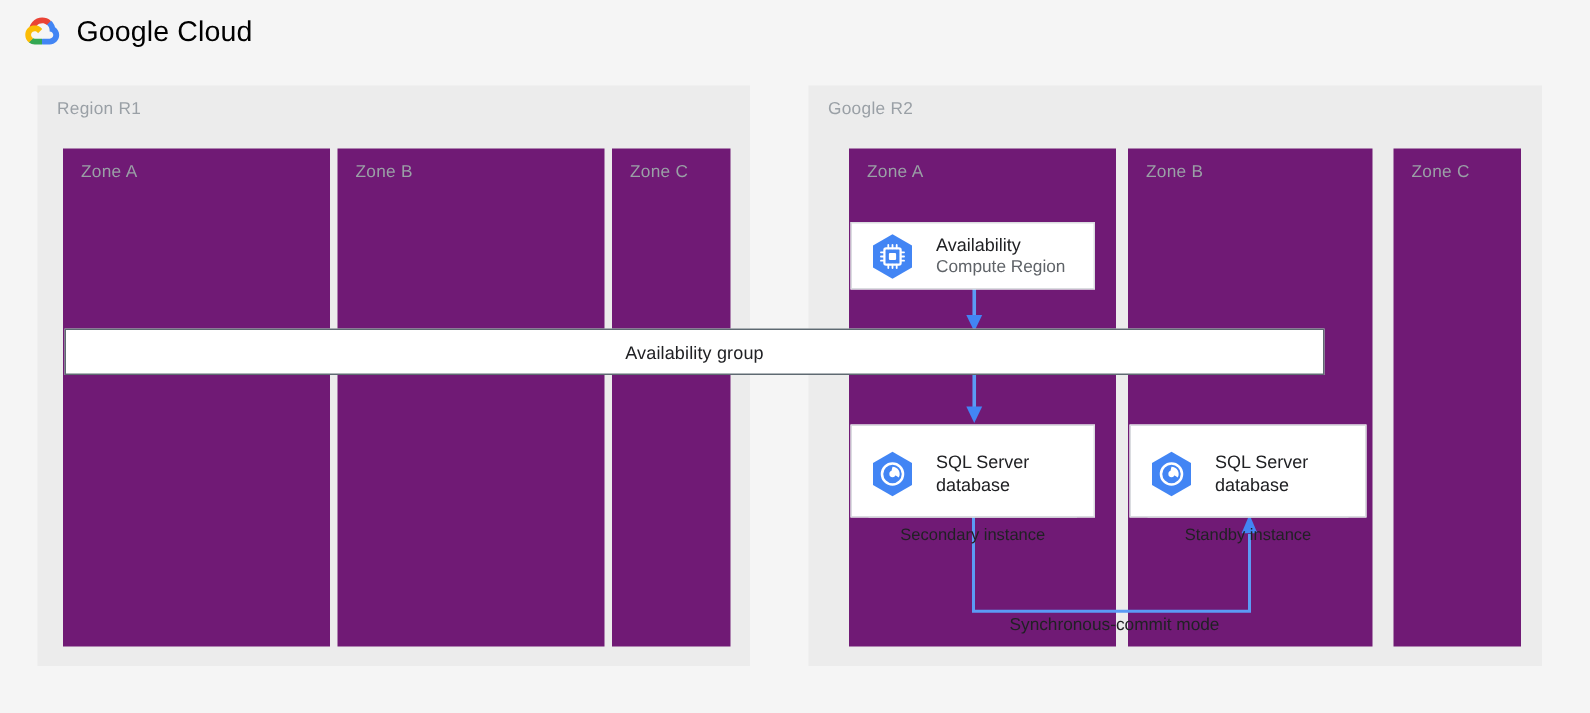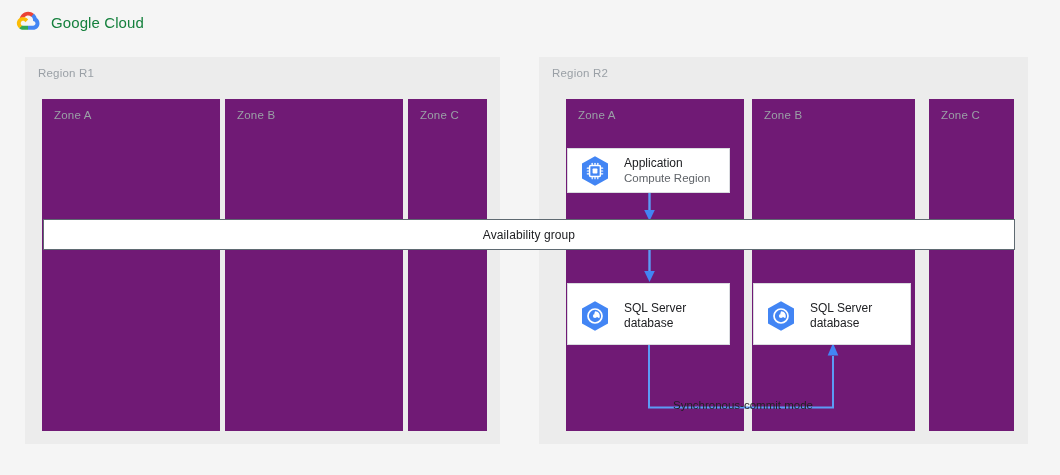--- a/index.html
+++ b/index.html
@@ -24,22 +24,22 @@
     left: 0; top: 0;
     width: 1060px; height: 44px;
     background: #f5f5f5;
     display: flex;
     align-items: center;
     padding-left: 16px;
   }
   .gc-logo { width: 26px; height: 26px; display: block; flex: 0 0 auto; }
   .gc-text {
     margin-left: 9px;
-    font-size: 15px;
-    color: #15803d;
+    font-size: 19px;
+    color: #000000;
     letter-spacing: .1px;
     white-space: nowrap;
   }
 
   
   .region {
     position: absolute;
     background: #ececec;
   }
   .region-label {
@@ -108,20 +108,21 @@
   
   .conn { position: absolute; z-index: 5; overflow: visible; }
   .sync-label {
     position: absolute;
     z-index: 7;
     font-size: 11.5px;
     color: #202124;
     background: transparent;
     padding: 0 5px;
     white-space: nowrap;
+    margin-top: 12px;
   }
 </style>
 </head>
 <body>
 
 <div id="stage">
 
   <div class="header">
     <svg class="gc-logo" viewBox="0 0 48 48">
       <path fill="#ea4335" d="M29.3 14.2l3.6-3.6.24-1.52c-6.56-5.96-17-5.28-22.9 1.42-1.64 1.86-2.86 4.16-3.5 6.5l1.3-.18 7.2-1.18.56-.57c3.2-3.52 8.62-4 12.3-.98l1.2.1z"></path>
@@ -139,21 +140,21 @@
     <span class="zone-label">Zone A</span>
   </div>
   <div class="zone" style="left:225px; top:99px; width:178px; height:332px;">
     <span class="zone-label">Zone B</span>
   </div>
   <div class="zone" style="left:408px; top:99px; width:79px; height:332px;">
     <span class="zone-label">Zone C</span>
   </div>
 
   <div class="region" style="left:539px; top:57px; width:489px; height:387px;">
-    <span class="region-label">Region R2</span>
+    <span class="region-label">Google R2</span>
   </div>
   <div class="zone" style="left:566px; top:99px; width:178px; height:332px;">
     <span class="zone-label">Zone A</span>
   </div>
   <div class="zone" style="left:752px; top:99px; width:163px; height:332px;">
     <span class="zone-label">Zone B</span>
   </div>
   <div class="zone" style="left:929px; top:99px; width:85px; height:332px;">
     <span class="zone-label">Zone C</span>
   </div>
@@ -190,55 +191,57 @@
           <line x1="18.8" y1="21.5" x2="18.8" y2="23.7"></line>
           <line x1="8.3" y1="13.2" x2="10.5" y2="13.2"></line>
           <line x1="8.3" y1="16" x2="10.5" y2="16"></line>
           <line x1="8.3" y1="18.8" x2="10.5" y2="18.8"></line>
           <line x1="21.5" y1="13.2" x2="23.7" y2="13.2"></line>
           <line x1="21.5" y1="16" x2="23.7" y2="16"></line>
           <line x1="21.5" y1="18.8" x2="23.7" y2="18.8"></line>
         </g>
       </svg>
       <div class="card-text">
-        <div class="card-title">Application</div>
+        <div class="card-title">Availability</div>
         <div class="card-sub">Compute Region</div>
       </div>
     </div>
   </div>
 
   <div class="card two-line" style="left:567px; top:283px; width:163px; height:62px;">
     <div class="card-main">
       <svg class="card-icon" viewBox="0 0 32 32">
         <polygon points="16,1.2 29,8.6 29,23.4 16,30.8 3,23.4 3,8.6" fill="#4285f4"></polygon>
         <circle cx="16" cy="16" r="7" fill="none" stroke="#ffffff" stroke-width="1.7"></circle>
         <path d="M16 11.2 a4.8 4.8 0 0 1 4.2 7.1 l-3.4 -2.1 a1.3 1.3 0 0 0 -1.6 -1.9 z" fill="#ffffff"></path>
         <circle cx="16" cy="16" r="2.1" fill="#ffffff"></circle>
       </svg>
       <div class="card-text">
         <div class="card-title">SQL Server
 database</div>
       </div>
     </div>
     <div class="card-divider"></div>
+    <div class="card-footer">Secondary instance</div>
   </div>
 
   <div class="card two-line" style="left:753px; top:283px; width:158px; height:62px;">
     <div class="card-main">
       <svg class="card-icon" viewBox="0 0 32 32">
         <polygon points="16,1.2 29,8.6 29,23.4 16,30.8 3,23.4 3,8.6" fill="#4285f4"></polygon>
         <circle cx="16" cy="16" r="7" fill="none" stroke="#ffffff" stroke-width="1.7"></circle>
         <path d="M16 11.2 a4.8 4.8 0 0 1 4.2 7.1 l-3.4 -2.1 a1.3 1.3 0 0 0 -1.6 -1.9 z" fill="#ffffff"></path>
         <circle cx="16" cy="16" r="2.1" fill="#ffffff"></circle>
       </svg>
       <div class="card-text">
         <div class="card-title">SQL Server
 database</div>
       </div>
     </div>
     <div class="card-divider"></div>
-  </div>
-
-  <div class="ag-bar" style="left:43px; top:219px; width:972px; height:31px;">
+    <div class="card-footer">Standby instance</div>
+  </div>
+
+  <div class="ag-bar" style="left:43px; top:219px; width:840px; height:31px;">
     <span class="ag-label">Availability group</span>
   </div>
 
 </div>
 
 </body></html>

